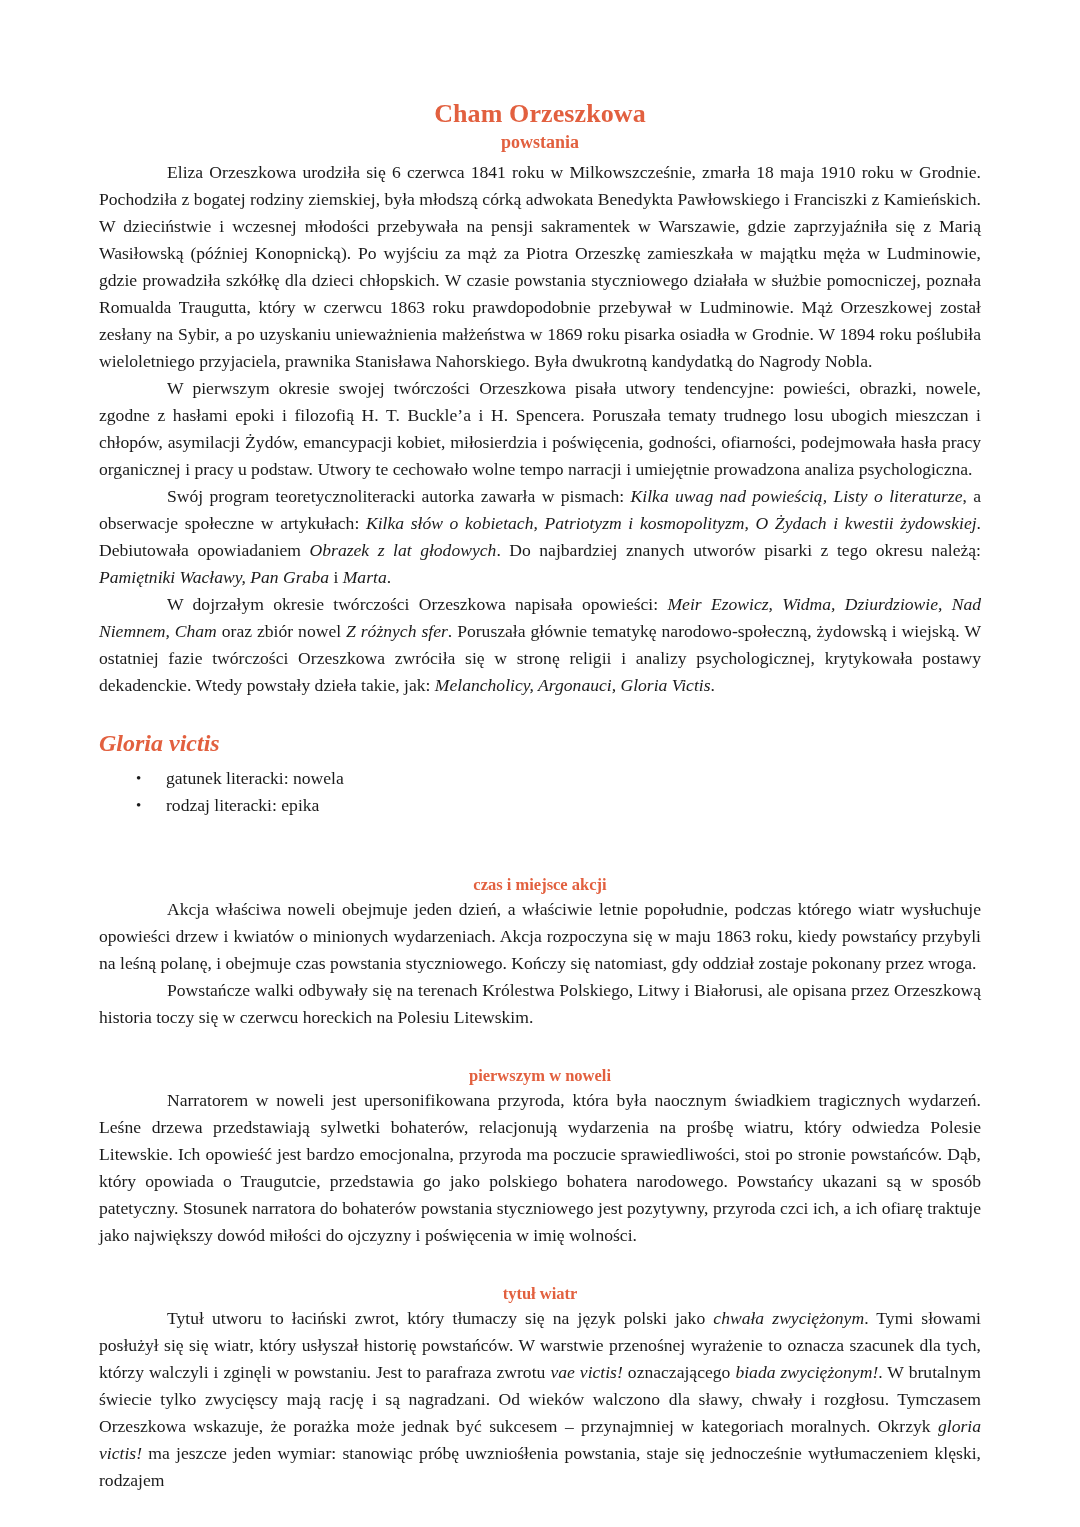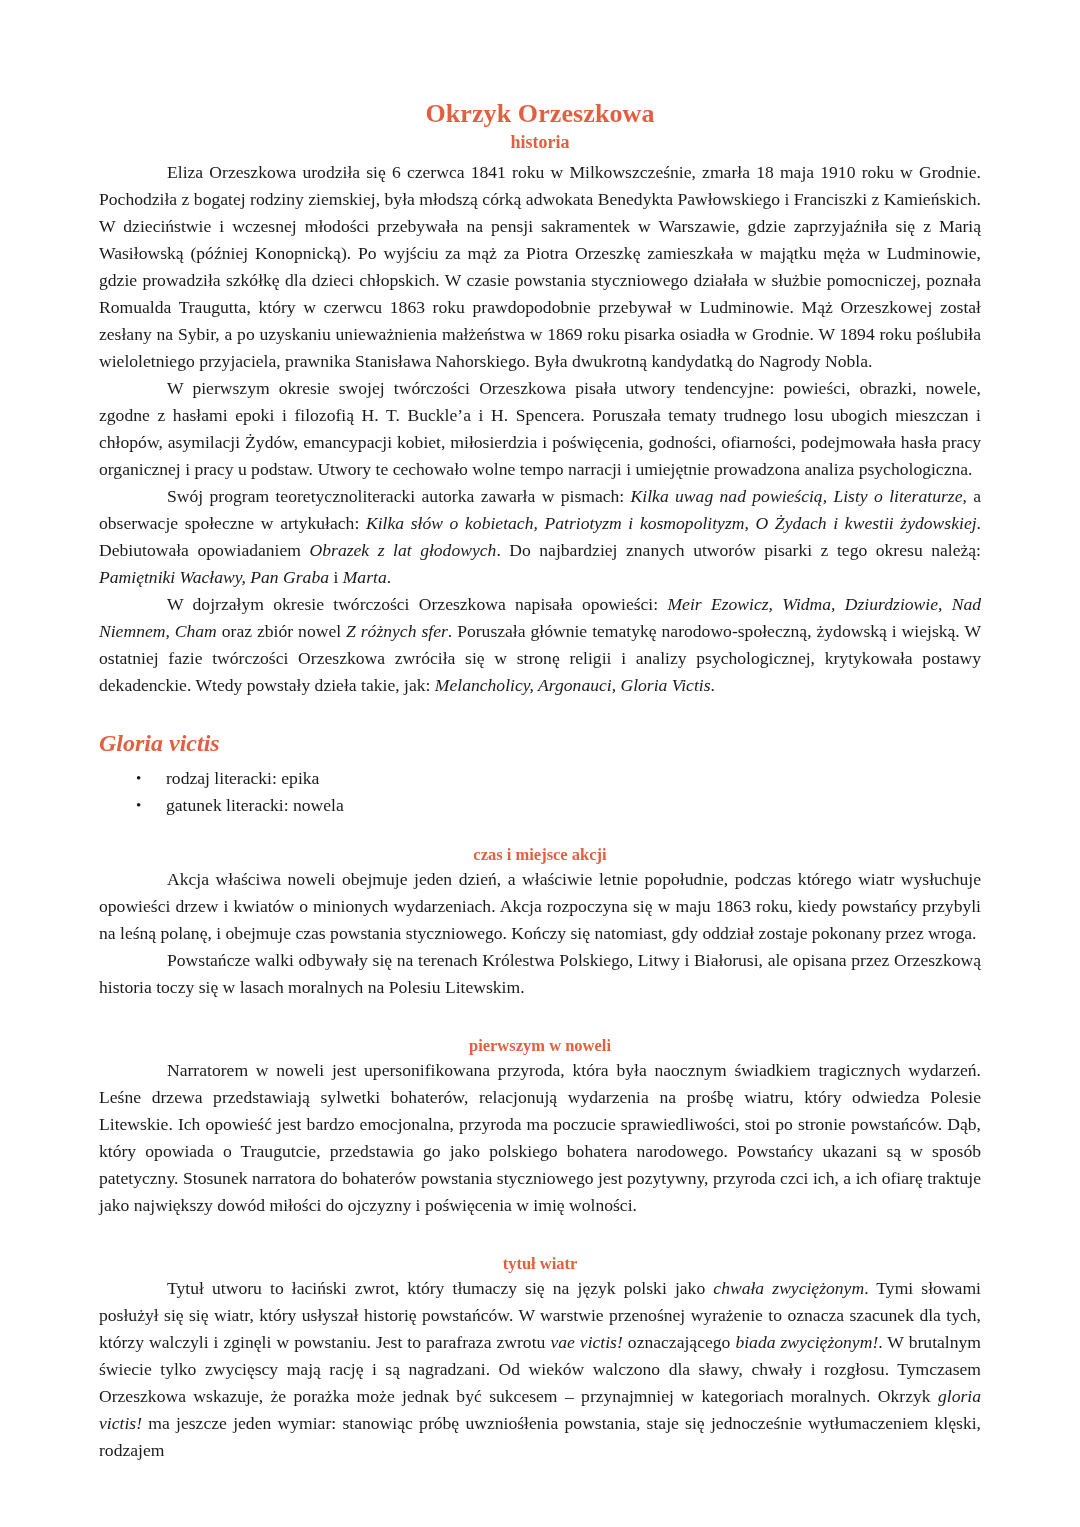--- a/index.html
+++ b/index.html
@@ -50,21 +50,21 @@
     line-height: 28px;
   }
   .section-head {
     margin: 0;
     text-align: center;
     color: #e2603f;
     font-size: 16.5px;
     font-weight: bold;
     line-height: 22px;
   }
-  .sec-gap-top { margin-top: 25px; }
+  .sec-gap-top { margin-top: 55px; }
   .sec-gap-top-2 { margin-top: 34px; }
   p.body {
     margin: 0;
     text-align: justify;
     text-justify: inter-word;
     font-size: 17.6px;
     line-height: 27px;
     text-indent: 68px;
     hyphens: none;
   }
@@ -90,42 +90,42 @@
     font-size: 15px;
     line-height: 27px;
     color: #1a1a1a;
   }
 </style>
 </head>
 <body>
 
 <div class="page">
 
-  <h1 class="doc-title">Okrzyk Orzeszkowa</h1>
-  <h2 class="doc-subtitle">historia</h2>
+  <h1 class="doc-title">Cham Orzeszkowa</h1>
+  <h2 class="doc-subtitle">powstania</h2>
 
   <p class="body first"><span>Eliza Orzeszkowa urodziła się </span><b>6 czerwca 1841 roku</b><span> w Milkowszcześnie, zmarła </span><b>18 maja 1910 roku</b><span> w Grodnie. Pochodziła z bogatej rodziny ziemskiej, była młodszą córką adwokata Benedykta Pawłowskiego i Franciszki z Kamieńskich. W dzieciństwie i wczesnej młodości przebywała na pensji sakramentek w Warszawie, gdzie zaprzyjaźniła się z Marią Wasiłowską (później Konopnicką). Po wyjściu za mąż za Piotra Orzeszkę zamieszkała w majątku męża w Ludminowie, gdzie prowadziła szkółkę dla dzieci chłopskich. W czasie powstania styczniowego działała w służbie pomocniczej, poznała Romualda Traugutta, który w czerwcu 1863 roku prawdopodobnie przebywał w Ludminowie. Mąż Orzeszkowej został zesłany na Sybir, a po uzyskaniu unieważnienia małżeństwa w 1869 roku pisarka osiadła w Grodnie. W 1894 roku poślubiła wieloletniego przyjaciela, prawnika Stanisława Nahorskiego. Była dwukrotną kandydatką do Nagrody Nobla.</span></p>
   <p class="body"><span>W pierwszym okresie swojej twórczości Orzeszkowa pisała utwory tendencyjne: powieści, obrazki, nowele, zgodne z hasłami epoki i filozofią H. T. Buckle’a i H. Spencera. Poruszała tematy trudnego losu ubogich mieszczan i chłopów, asymilacji Żydów, emancypacji kobiet, miłosierdzia i poświęcenia, godności, ofiarności, podejmowała hasła pracy organicznej i pracy u podstaw. Utwory te cechowało wolne tempo narracji i umiejętnie prowadzona analiza psychologiczna.</span></p>
   <p class="body"><span>Swój program teoretycznoliteracki autorka zawarła w pismach: </span><i>Kilka uwag nad powieścią, Listy o literaturze</i><span>, a obserwacje społeczne w artykułach: </span><i>Kilka słów o kobietach, Patriotyzm i kosmopolityzm, O Żydach i kwestii żydowskiej</i><span>. Debiutowała opowiadaniem </span><i>Obrazek z lat głodowych</i><span>. Do najbardziej znanych utworów pisarki z tego okresu należą: </span><i>Pamiętniki Wacławy, Pan Graba</i><span> i </span><i>Marta</i><span>.</span></p>
   <p class="body"><span>W dojrzałym okresie twórczości Orzeszkowa napisała opowieści: </span><i>Meir Ezowicz, Widma, Dziurdziowie, Nad Niemnem, Cham</i><span> oraz zbiór nowel </span><i>Z różnych sfer</i><span>. Poruszała głównie tematykę narodowo-społeczną, żydowską i wiejską. W ostatniej fazie twórczości Orzeszkowa zwróciła się w stronę religii i analizy psychologicznej, krytykowała postawy dekadenckie. Wtedy powstały dzieła takie, jak: </span><i>Melancholicy, Argonauci, Gloria Victis</i><span>.</span></p>
 
   <h2 class="work-title">Gloria victis</h2>
 
   <ul class="meta-list">
     <li>
-      <span>rodzaj literacki: </span><b>epika</b>
+      <span>gatunek literacki: </span><b>nowela</b>
     </li>
     <li>
-      <span>gatunek literacki: </span><b>nowela</b>
+      <span>rodzaj literacki: </span><b>epika</b>
     </li>
   </ul>
 
   <h3 class="section-head sec-gap-top">czas i miejsce akcji</h3>
   <p class="body"><span>Akcja właściwa noweli obejmuje </span><b>jeden dzień, a właściwie letnie popołudnie</b><span>, podczas którego wiatr wysłuchuje opowieści drzew i kwiatów o minionych wydarzeniach. Akcja rozpoczyna się w </span><b>maju 1863 roku</b><span>, kiedy powstańcy przybyli na leśną polanę, i obejmuje </span><b>czas powstania styczniowego</b><span>. Kończy się natomiast, gdy oddział zostaje pokonany przez wroga.</span></p>
-  <p class="body"><span>Powstańcze walki odbywały się na terenach Królestwa Polskiego, Litwy i Białorusi, ale opisana przez Orzeszkową historia toczy się w </span><b>lasach moralnych na Polesiu Litewskim</b><span>.</span></p>
+  <p class="body"><span>Powstańcze walki odbywały się na terenach Królestwa Polskiego, Litwy i Białorusi, ale opisana przez Orzeszkową historia toczy się w </span><b>czerwcu horeckich na Polesiu Litewskim</b><span>.</span></p>
 
   <h3 class="section-head sec-gap-top-2">pierwszym w noweli</h3>
   <p class="body"><span>Narratorem w noweli jest </span><b>upersonifikowana przyroda, która była naocznym świadkiem tragicznych wydarzeń. Leśne drzewa przedstawiają sylwetki bohaterów, relacjonują wydarzenia na prośbę wiatru, który odwiedza Polesie Litewskie</b><span>. Ich opowieść jest bardzo emocjonalna, przyroda ma poczucie sprawiedliwości, stoi po stronie powstańców. Dąb, który opowiada o Traugutcie, przedstawia go jako polskiego bohatera narodowego. Powstańcy ukazani są w sposób patetyczny. Stosunek narratora do bohaterów powstania styczniowego jest pozytywny, </span><b>przyroda czci ich, a ich ofiarę traktuje jako największy dowód miłości do ojczyzny i poświęcenia w imię wolności</b><span>.</span></p>
 
   <h3 class="section-head sec-gap-top-2">tytuł wiatr</h3>
   <p class="body"><span>Tytuł utworu to łaciński zwrot, który tłumaczy się na język polski jako </span><i>chwała zwyciężonym</i><span>. Tymi słowami posłużył się się wiatr, który usłyszał historię powstańców. W warstwie przenośnej wyrażenie to oznacza szacunek dla tych, którzy walczyli i zginęli w powstaniu. Jest to parafraza zwrotu </span><i>vae victis!</i><span> oznaczającego </span><i>biada zwyciężonym!</i><span>. W brutalnym świecie tylko zwycięscy mają rację i są nagradzani. Od wieków walczono dla sławy, chwały i rozgłosu. Tymczasem Orzeszkowa wskazuje, że </span><b>porażka może jednak być sukcesem – przynajmniej w kategoriach moralnych</b><span>. Okrzyk </span><i>gloria victis!</i><span> ma jeszcze jeden wymiar: stanowiąc próbę uwzniośłenia powstania, staje się jednocześnie wytłumaczeniem klęski, rodzajem</span></p>
 
 </div>
 
 </body></html>

